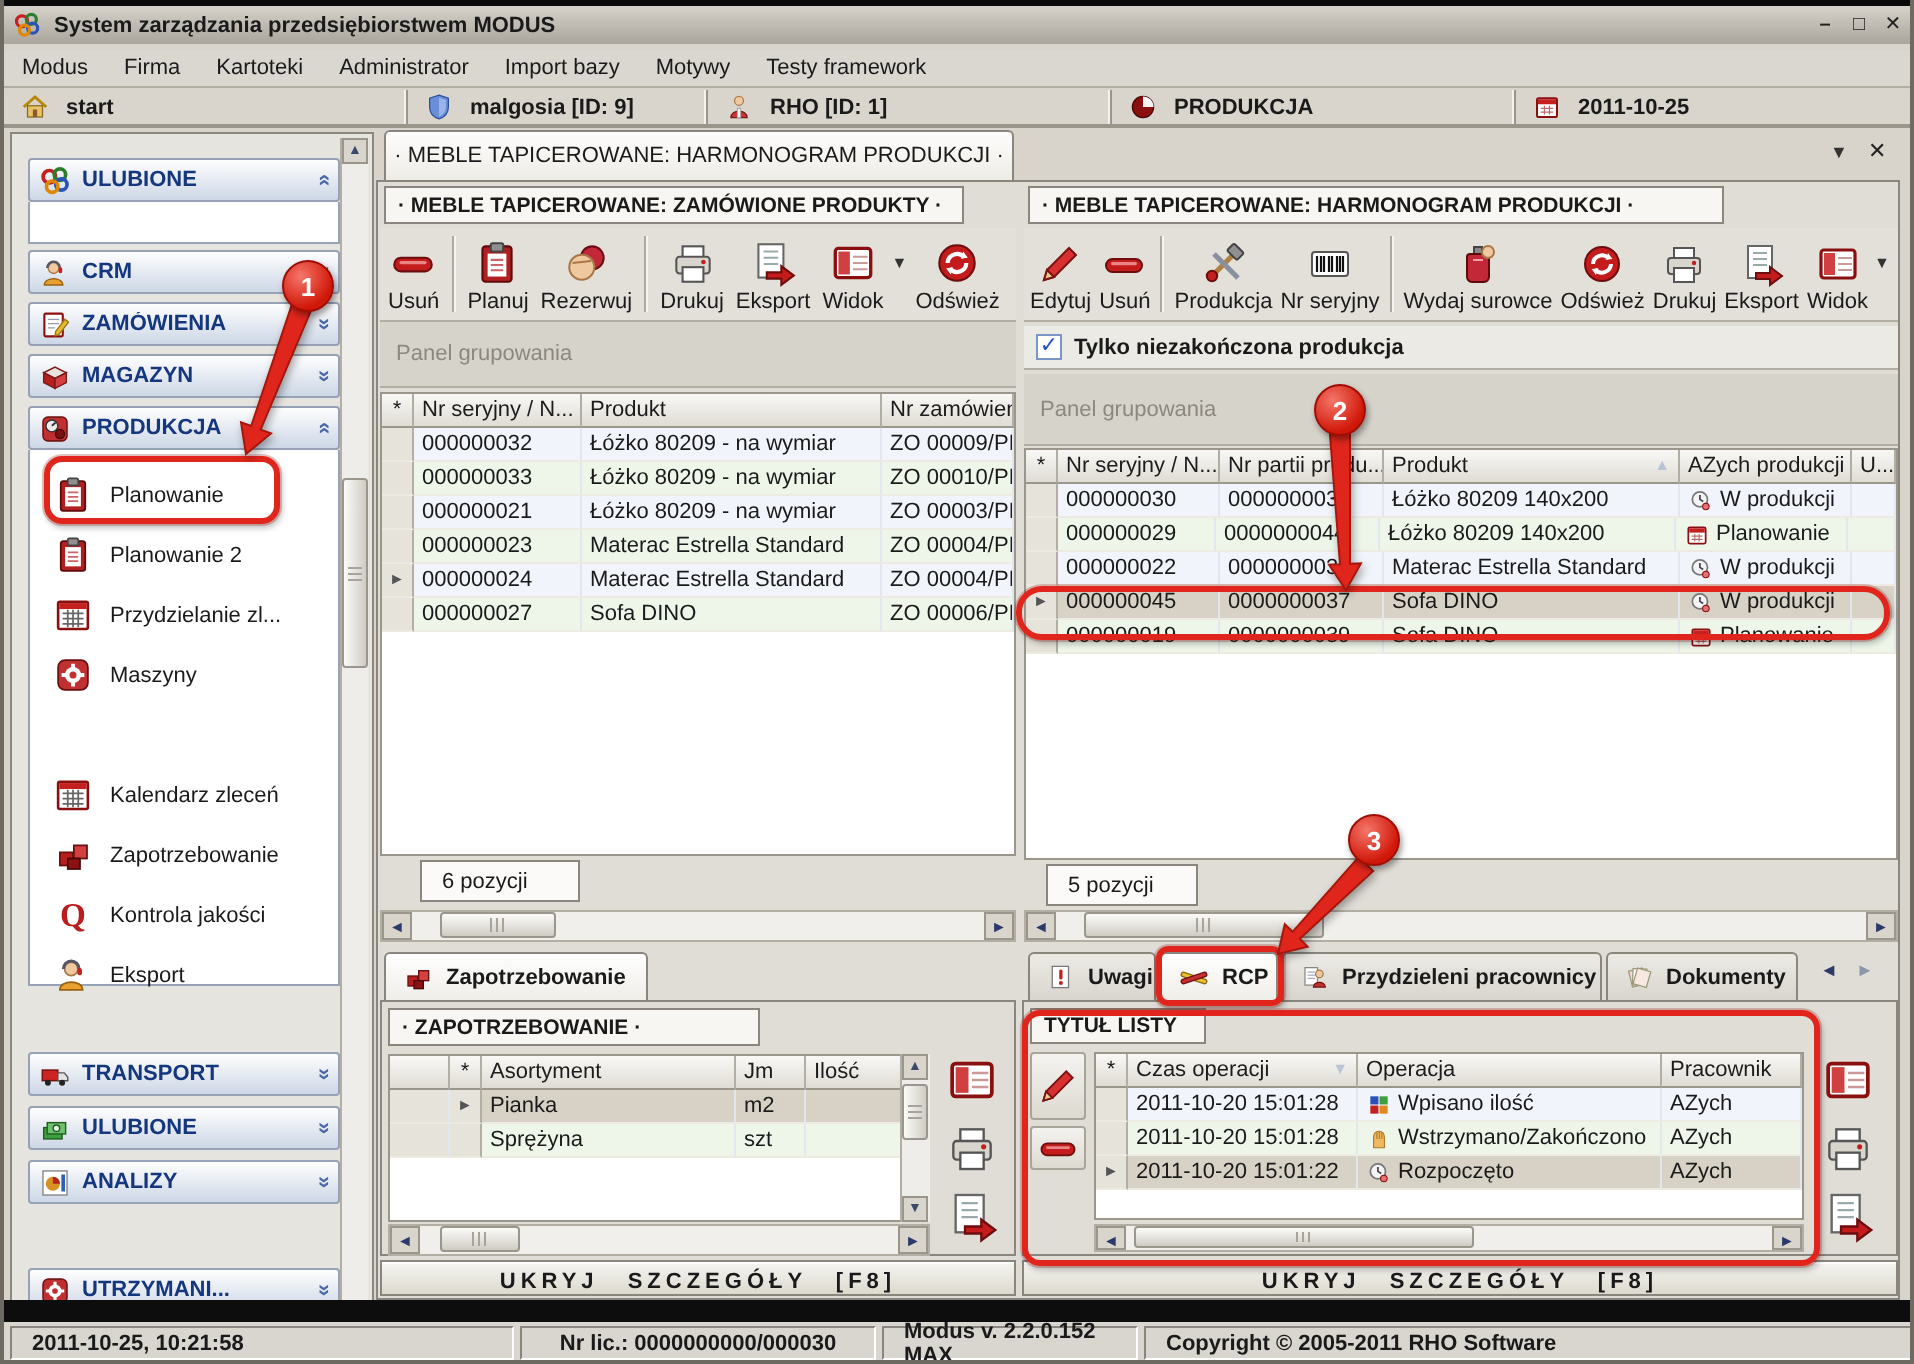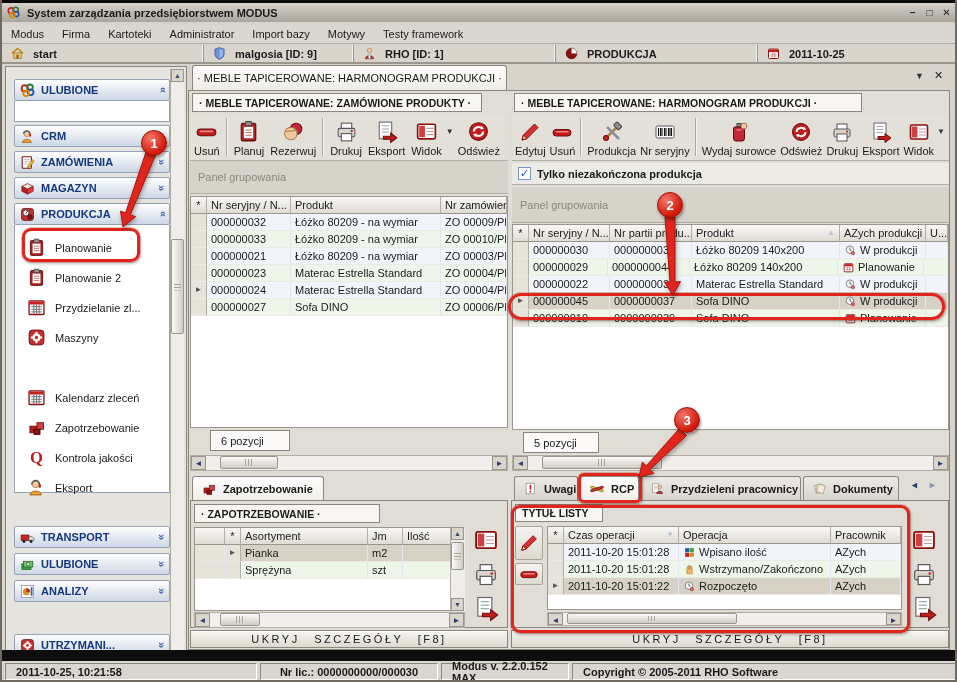--- a/index.html
+++ b/index.html
@@ -64,21 +64,21 @@
   .hsb{position:absolute;height:16px;background:#f1efeb;border:1px solid #b2aea4;display:flex;align-items:stretch;}
   .hsb .a{width:15px;background:#d9d5cd;border:1px solid #9a968c;color:#2a3a6a;font-size:8px;line-height:13px;text-align:center;flex-shrink:0;}
   .hsb .sp{flex:1;position:relative;}
   .hsb .th{position:absolute;top:0;height:13px;background:linear-gradient(#fcfbf9,#cfccc4);border:1px solid #9a968c;border-radius:2px;}
   .hgrip{position:absolute;top:2px;bottom:2px;left:50%;width:8px;background:repeating-linear-gradient(90deg,#a8a49a 0 1px,transparent 1px 3px);}
   
   .dtab{position:absolute;height:24px;display:flex;align-items:center;gap:6px;padding:0 8px;border:1px solid #8a867e;border-bottom:none;border-radius:3px 3px 0 0;font-weight:bold;white-space:nowrap;}
   .dtab.on{background:linear-gradient(#fefefe,#f0eee9);}
   .dtab.off{background:linear-gradient(#eceae5,#d8d5ce);}
   .ukryj{position:absolute;background:linear-gradient(#f6f5f2,#dcd9ce);border:1px solid #8a867e;box-shadow:inset 0 1px 0 #fff;
-     display:flex;align-items:center;justify-content:center;font-weight:normal;letter-spacing:2.5px;word-spacing:9px;}
+     display:flex;align-items:flex-end;justify-content:center;font-weight:bold;letter-spacing:2.5px;word-spacing:9px;}
   .sidebtn{position:absolute;background:linear-gradient(#f4f3f0,#dcd9d0);border:1px solid #a8a49a;border-radius:2px;display:flex;align-items:center;justify-content:center;}
   .icostack{position:absolute;display:flex;flex-direction:column;gap:6px;align-items:center;}
   
   .ann-box{position:absolute;border:3px solid #e0261c;border-radius:9px;box-shadow:0 0 0 1px rgba(150,20,10,.25),1px 2px 3px rgba(0,0,0,.25);z-index:49;pointer-events:none;}
   .ann-c{position:absolute;width:26px;height:26px;border-radius:50%;background:radial-gradient(circle at 35% 30%,#f4766a,#d01708 70%);
      border:1px solid #9e0e05;color:#fff;font-weight:bold;font-size:13px;display:flex;align-items:center;justify-content:center;
      box-shadow:1px 2px 3px rgba(0,0,0,.4);z-index:51;pointer-events:none;}
   #arrows{position:absolute;left:0;top:0;width:957px;height:682px;z-index:50;pointer-events:none;}
   .ic{display:inline-flex;flex-shrink:0;}
 </style>

